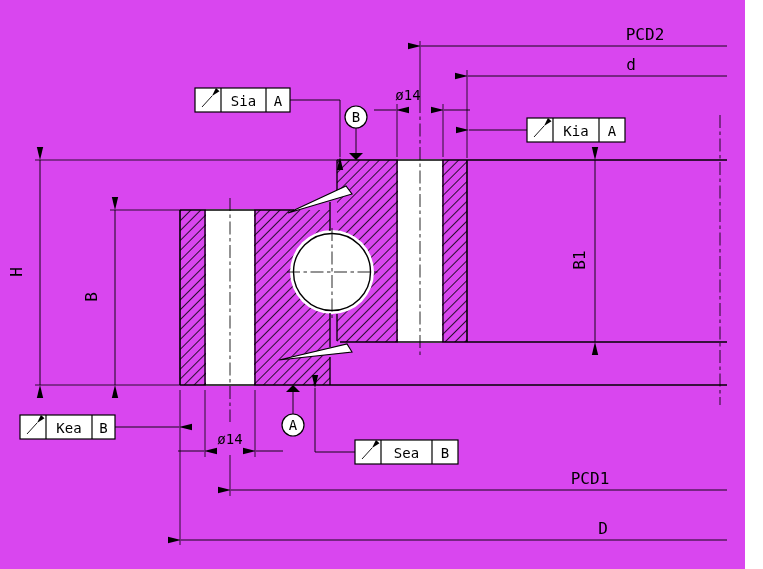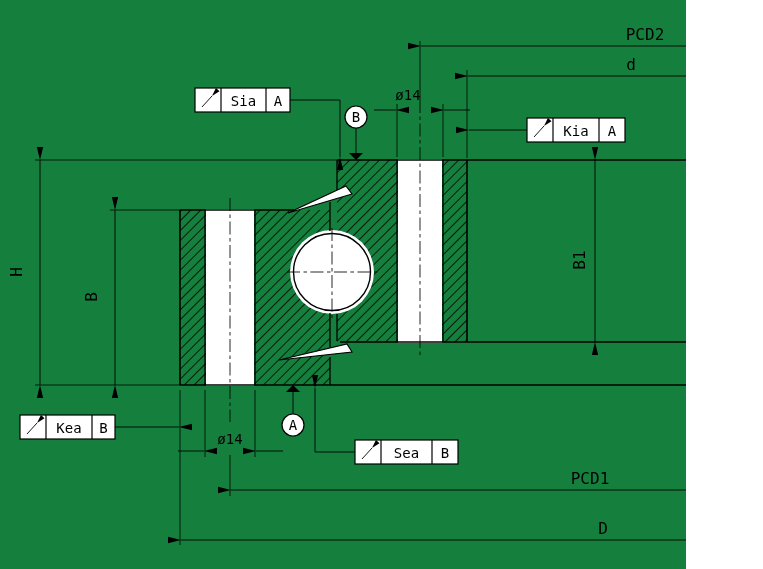--- a/index.html
+++ b/index.html
@@ -1,16 +1,16 @@
 <!DOCTYPE html>
 <html><head>
 <meta charset="utf-8">
 <style>
   html,body{margin:0;padding:0;background:#ffffff;}
-  .canvas{position:relative;width:686px;height:569px;background:#15803d;overflow:hidden;}
+  .canvas{position:relative;width:745px;height:569px;background:#d946ef;overflow:hidden;}
   svg text{font-family:"DejaVu Sans Mono","Liberation Mono",monospace;fill:#000;}
   .t16{font-size:16px;}
   .t14{font-size:14px;}
   .thick{stroke:#000;stroke-width:1.6;fill:none;}
   .med{stroke:#000;stroke-width:1.3;fill:none;}
   .thin{stroke:#000;stroke-width:0.8;fill:none;}
   .dim{stroke:#000;stroke-width:0.9;fill:none;}
   .cl{stroke:#000;stroke-width:0.85;fill:none;stroke-dasharray:13 3.5 3.5 3.5;}
   .frame{fill:#ffffff;stroke:#000;stroke-width:1.2;}
   .white{fill:#ffffff;stroke:none;}

